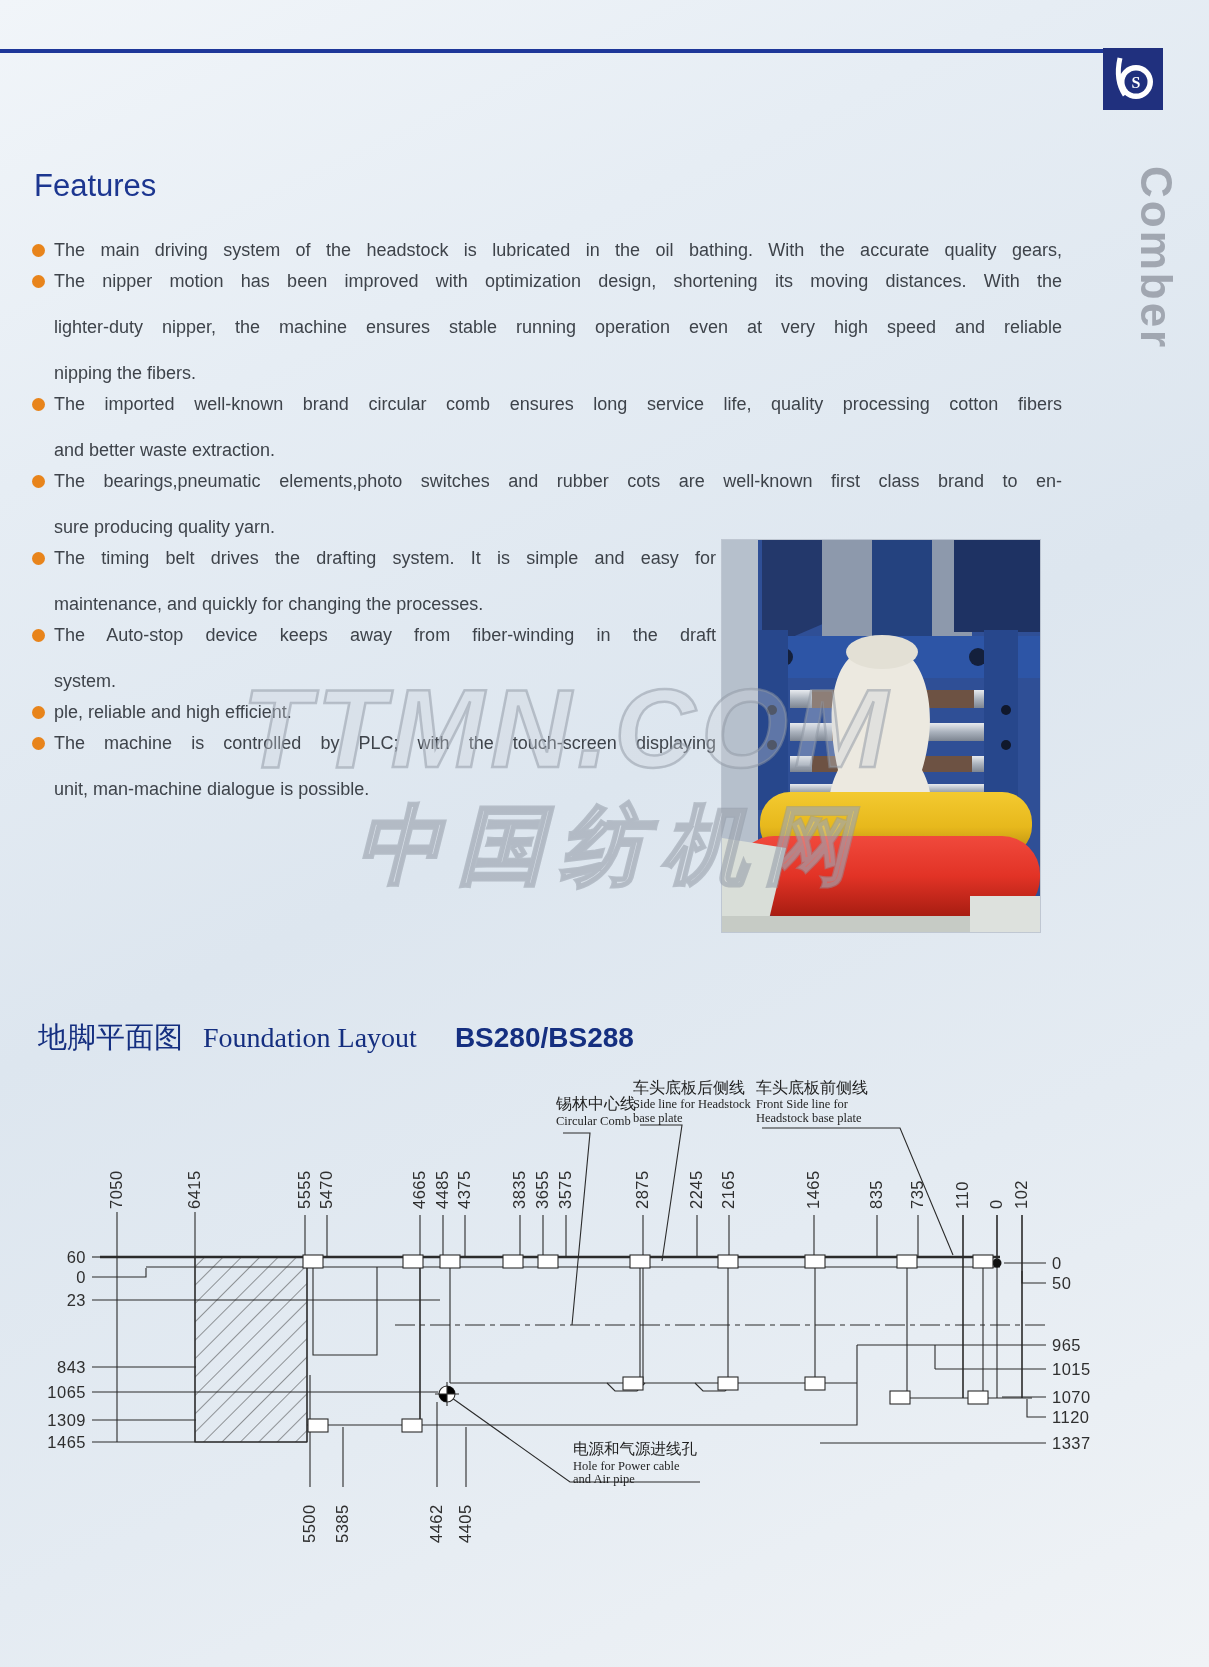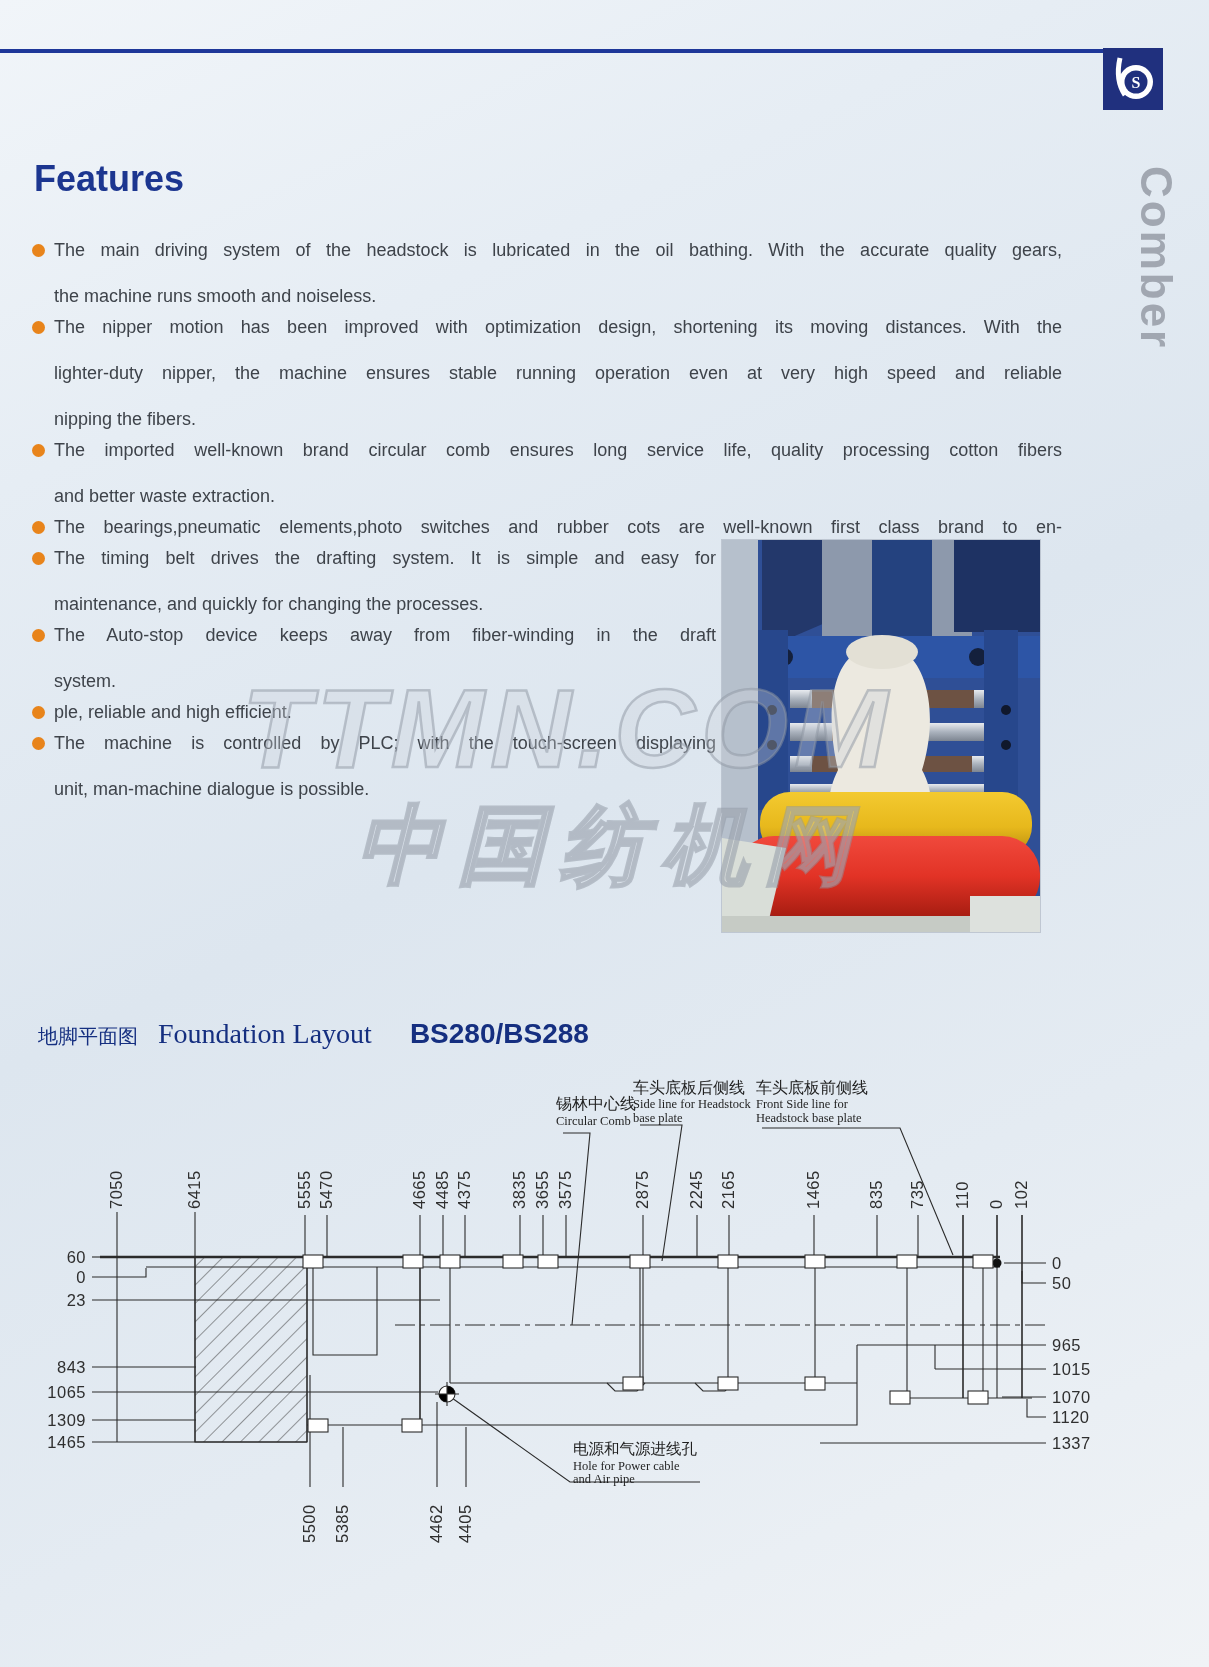--- a/index.html
+++ b/index.html
@@ -7,37 +7,37 @@
     position:relative; width:1209px; height:1667px; overflow:hidden;
     background:linear-gradient(155deg,#f1f5f9 0%,#e6edf4 22%,#dde6ef 48%,#e4ebf2 72%,#f0f3f6 100%);
     font-family:"Liberation Sans",sans-serif;
   }
   .top-rule{position:absolute;left:0;top:49px;width:1103px;height:4px;background:#1e3799;}
   .logo{position:absolute;left:1103px;top:48px;width:60px;height:62px;background:#20307e;}
   .comber{
     position:absolute;right:28px;top:166px;height:210px;
     writing-mode:vertical-rl;font-size:44px;font-weight:bold;color:#a1a7b1;letter-spacing:3px;
   }
-  .features-heading{position:absolute;left:34px;top:158px;font-size:36px;font-weight:bold;color:#1c3690;}
+  .features-heading{position:absolute;left:34px;top:168px;font-size:31px;font-weight:normal;color:#1c3690;}
   .features-list{position:absolute;left:54px;top:227px;width:1008px;color:#3e434a;font-size:18px;}
   .item{position:relative;}
   .item + .item{margin-top:-15px;}
   .item .bullet{position:absolute;left:-22px;top:17px;width:13px;height:13px;border-radius:50%;background:#e8841b;}
   .line{display:block;height:46px;line-height:46px;white-space:nowrap;overflow:visible;}
   .jl{white-space:normal;text-align:justify;text-align-last:justify;}
   .narrow .line{width:662px;}
   .wm1,.wm2{
     position:absolute;font-weight:900;font-style:italic;pointer-events:none;z-index:5;
     color:rgba(205,211,219,0.34);-webkit-text-stroke:2.5px rgba(142,150,162,0.5);
   }
   .wm1{left:242px;top:664px;font-size:112px;letter-spacing:6px;}
   .wm2{left:356px;top:788px;font-size:86px;letter-spacing:16px;}
   .photo{position:absolute;left:722px;top:540px;width:318px;height:392px;box-shadow:0 0 0 1px rgba(90,100,120,.25);}
   .foundation-heading{position:absolute;left:38px;top:1018px;color:#152f80;font-weight:bold;}
-  .foundation-heading .zh{font-size:20px;margin-right:20px;}
+  .foundation-heading .zh{font-size:29px;margin-right:20px;}
   .foundation-heading .en{font-size:28px;margin-right:38px;}
   .foundation-heading .md{font-size:28px;}
   .diagram{position:absolute;left:0;top:1075px;width:1209px;height:592px;}
   
   .ln{stroke:#2b2b2b;stroke-width:1.1;fill:none;}
   .st2{stroke-width:2.3;}
   .dim{font:16.5px "Liberation Sans",sans-serif;fill:#2f2f2f;letter-spacing:.5px;}
   .end{text-anchor:end;}
   .foot{fill:#ffffff;stroke:#2b2b2b;stroke-width:1.1;}
   .zh{font:16px "Liberation Sans",sans-serif;fill:#1f1f1f;}
@@ -62,36 +62,36 @@
   </div>
 
   <div class="comber">Comber</div>
 
   <div class="features-heading">Features</div>
 
   <div class="features-list">
     <div class="item">
       <span class="bullet"></span>
       <span class="line jl">The main driving system of the headstock is lubricated in the oil bathing.  With the accurate quality gears,</span>
-      <span class="line">the machine runs smooth and noiseless.</span>
     </div>
     <div class="item">
       <span class="bullet"></span>
       <span class="line jl">The nipper motion has been improved with optimization design,  shortening its moving distances.  With the</span>
       <span class="line jl">lighter-duty nipper,  the machine ensures stable running operation even at very high speed and reliable</span>
       <span class="line">nipping the fibers.</span>
     </div>
     <div class="item">
       <span class="bullet"></span>
       <span class="line jl">The imported well-known brand circular comb ensures long service life,  quality processing cotton fibers</span>
       <span class="line">and better waste extraction.</span>
     </div>
     <div class="item">
       <span class="bullet"></span>
       <span class="line jl">The bearings,pneumatic elements,photo switches and rubber cots are well-known first class brand to en-</span>
+      <span class="line">sure producing quality yarn.</span>
     </div>
     <div class="item narrow">
       <span class="bullet"></span>
       <span class="line jl">The timing belt drives the drafting system.  It is simple and easy for</span>
       <span class="line">maintenance, and quickly for changing the processes.</span>
     </div>
     <div class="item narrow">
       <span class="bullet"></span>
       <span class="line jl">The Auto-stop device keeps away from fiber-winding in the draft</span>
       <span class="line">system.</span>

